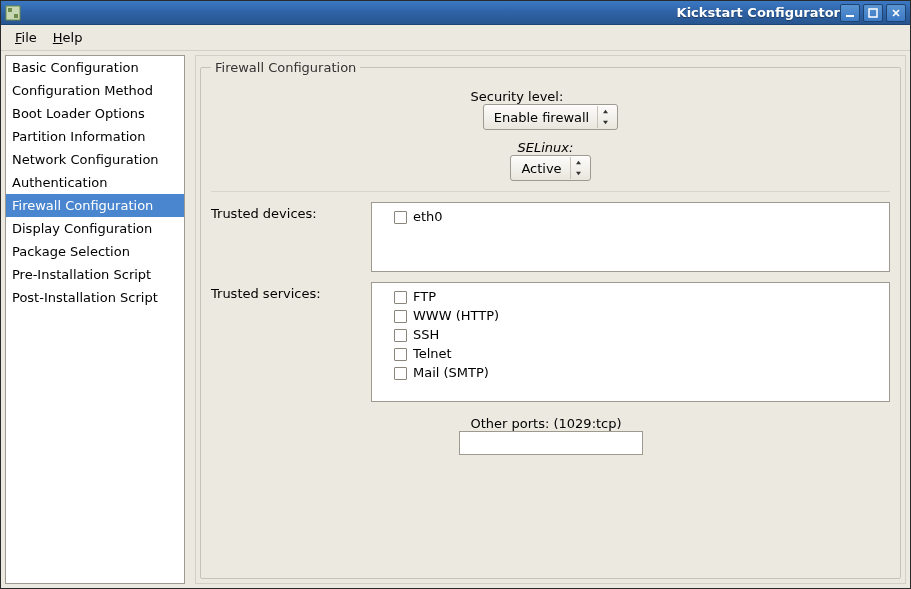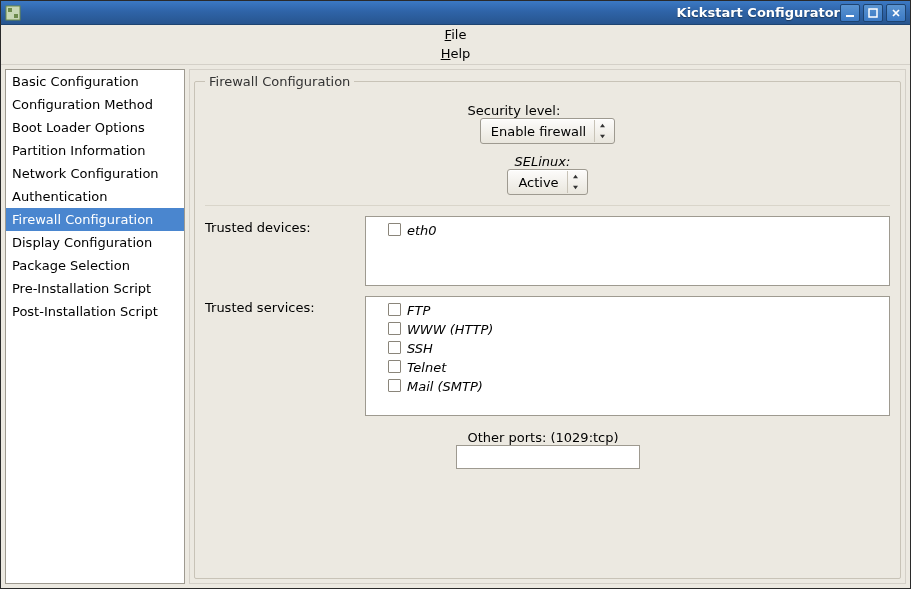--- a/index.html
+++ b/index.html
@@ -35,38 +35,37 @@
   .win-btn {
     width:20px; height:18px;
     background: linear-gradient(to bottom, #5a94d1, #3b79c4);
     border:1px solid #1e4471; border-radius:2px;
     display:flex; align-items:center; justify-content:center;
     color:#fff;
   }
   .win-btn svg { width:10px; height:10px; }
   
   .menubar {
-    height:40px;
+    height:26px;
     background:#ece9e1;
     border-bottom:1px solid #d4d0c8;
     display:flex; align-items:center;
     padding:0 6px;
-    flex-direction:column;
   }
   .menu-item {
     padding:2px 8px;
     cursor:default;
   }
   .menu-item .ul { text-decoration:underline; }
   
   .content {
     flex:1;
     display:flex;
     padding:4px;
-    gap:4px;
+    gap:10px;
   }
   .sidebar {
     width:180px;
     background:#fff;
     border:1px solid #9e9a90;
     overflow:auto;
   }
   .side-item {
     padding:4px 6px;
     cursor:default;
@@ -126,24 +125,23 @@
   }
   .combo .spin svg { width:7px; height:5px; fill:#333; }
   
   .listbox {
     background:#fff;
     border:1px solid #9e9a90;
     padding:4px 6px;
     min-height:70px;
   }
   .check-row {
-    display:flex; align-items:flex-start;
+    display:flex; align-items:flex-end;
     gap:6px;
     padding:2px 16px;
-    font-style:italic;
   }
   .chk {
     width:13px; height:13px;
     background:#fff;
     border:1px solid #8a857a;
     border-radius:1px;
     flex-shrink:0;
   }
   
   .textinput {

